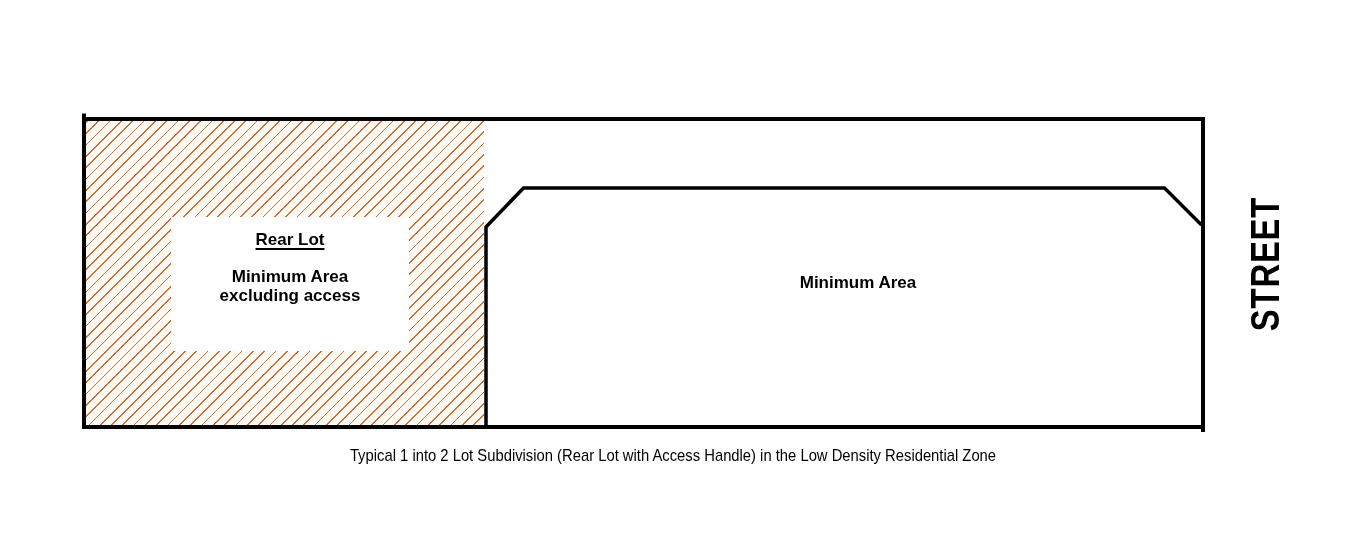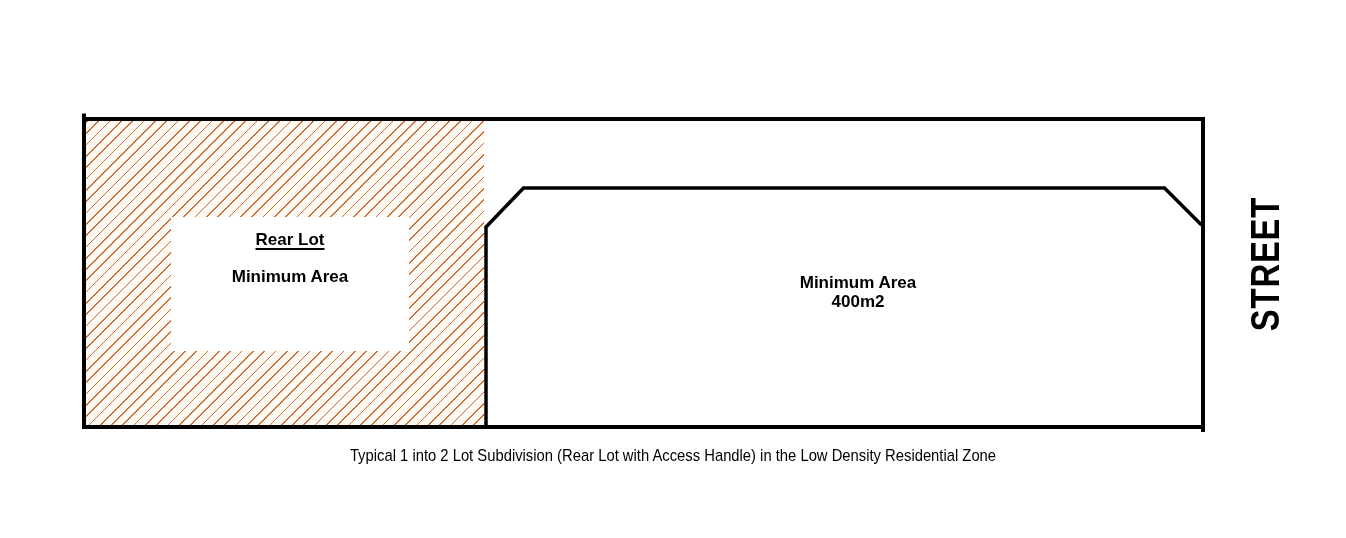--- a/index.html
+++ b/index.html
@@ -112,25 +112,25 @@
     <rect x="84" y="119" width="1119" height="308" stroke-width="4"></rect>
     <line x1="84" y1="113.5" x2="84" y2="119" stroke-width="4"></line>
     <line x1="1203" y1="427" x2="1203" y2="432" stroke-width="4"></line>
     <path d="M 486 429 L 486 227 L 523.5 188 L 1164.5 188 L 1201.5 225" stroke-width="3.5"></path>
   </svg>
 
   <div class="rear-box">
     <div class="rear-title">Rear Lot</div>
     <div class="rear-lines">
       <div>Minimum Area</div>
+      <div>excluding access</div>
     </div>
   </div>
 
   <div class="front-label">
     <div>Minimum Area</div>
-    <div>400m2</div>
   </div>
 
   <div class="street">STREET</div>
 
   <div class="caption">Typical 1 into 2 Lot Subdivision (Rear Lot with Access Handle) in the Low Density Residential Zone</div>
 
 </div>
 
 </body></html>

